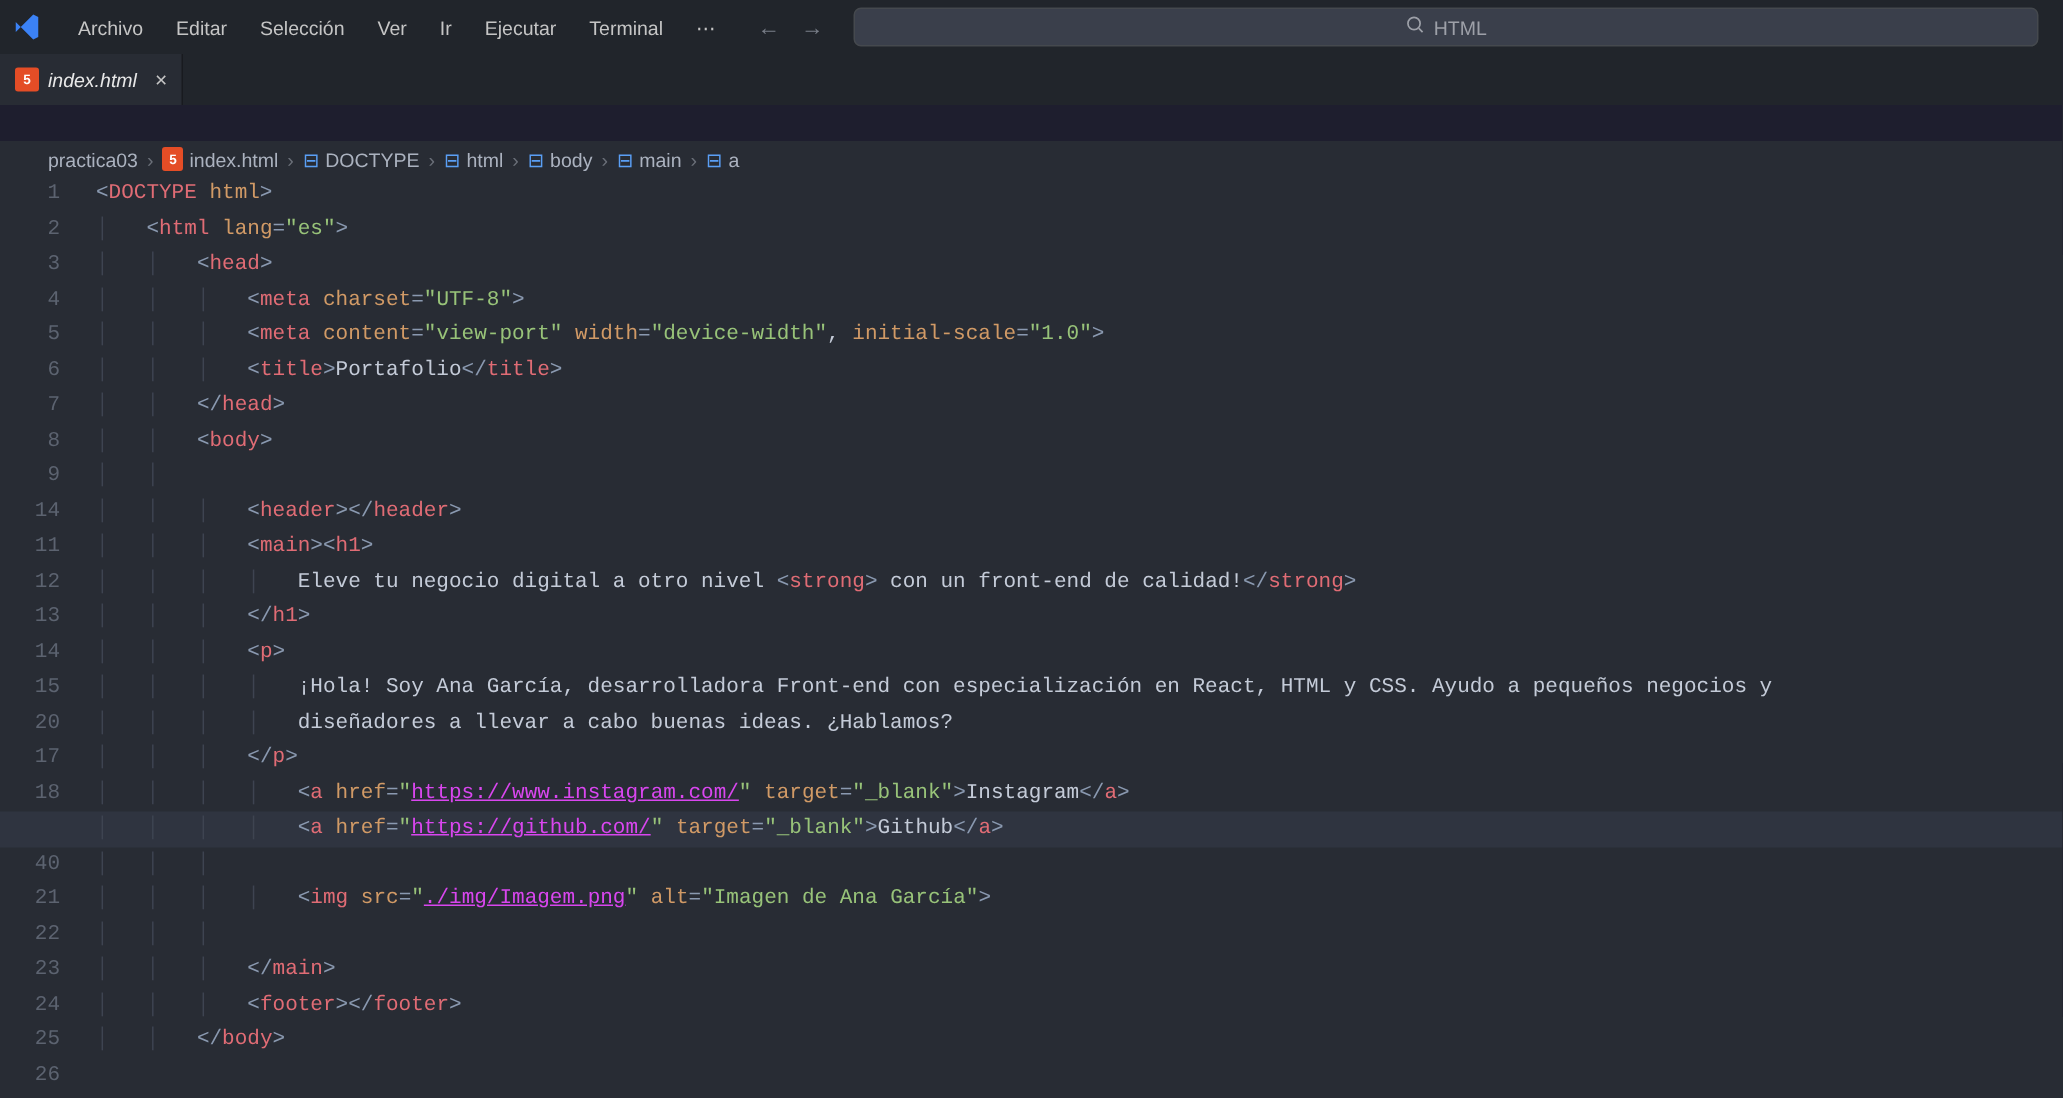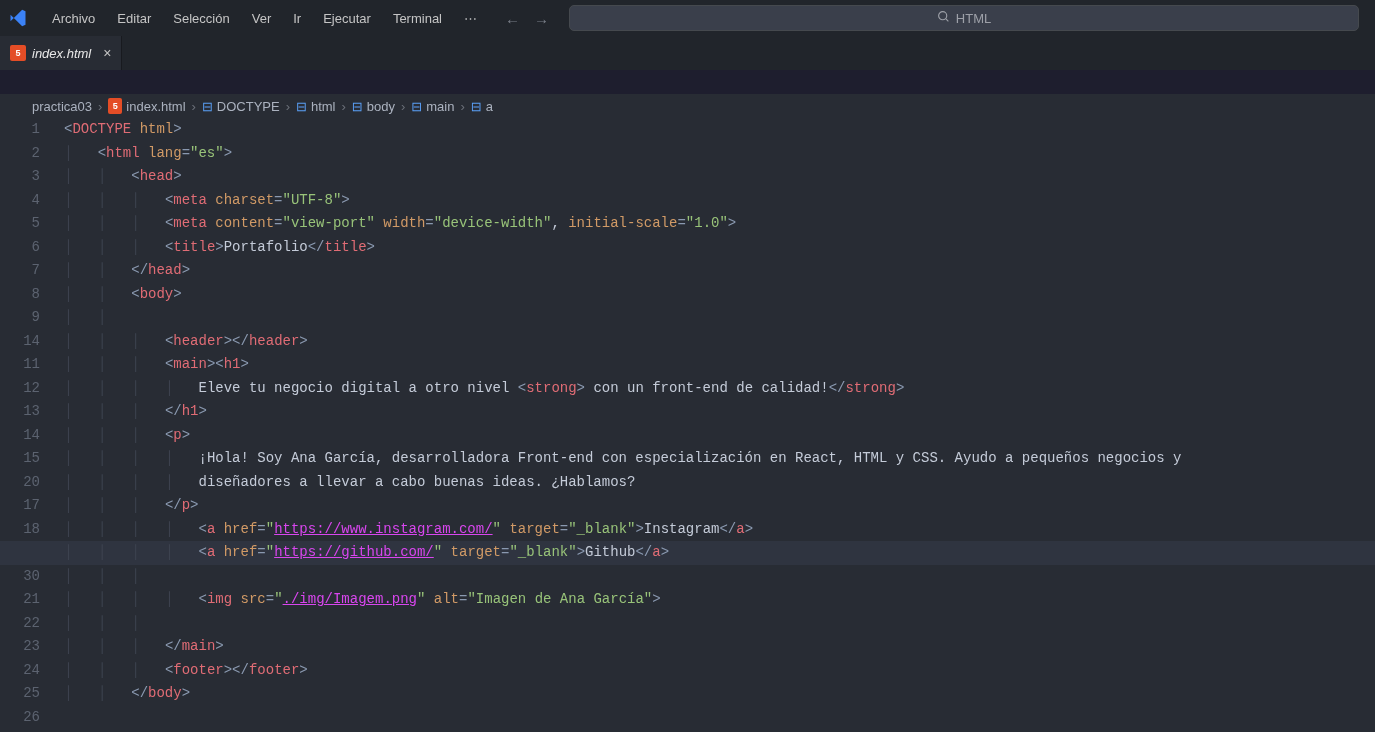--- a/index.html
+++ b/index.html
@@ -260,21 +260,21 @@
       <div class="ln">14</div>
       <div class="ln">11</div>
       <div class="ln">12</div>
       <div class="ln">13</div>
       <div class="ln">14</div>
       <div class="ln">15</div>
       <div class="ln">20</div>
       <div class="ln">17</div>
       <div class="ln">18</div>
       <div class="ln current">19</div>
-      <div class="ln">30</div>
+      <div class="ln">40</div>
       <div class="ln">21</div>
       <div class="ln">22</div>
       <div class="ln">23</div>
       <div class="ln">24</div>
       <div class="ln">25</div>
       <div class="ln">26</div>
     </div>
   <div class="code-area" id="code">
       <div class="code-line"><span class="t-bracket">&lt;</span><span class="t-tag">DOCTYPE</span><span class="t-text"> </span><span class="t-attr">html</span><span class="t-bracket">&gt;</span></div>
       <div class="code-line"><span class="guide">│</span>   <span class="t-bracket">&lt;</span><span class="t-tag">html</span><span class="t-text"> </span><span class="t-attr">lang</span><span class="t-bracket">=</span><span class="t-str">"es"</span><span class="t-bracket">&gt;</span></div>

